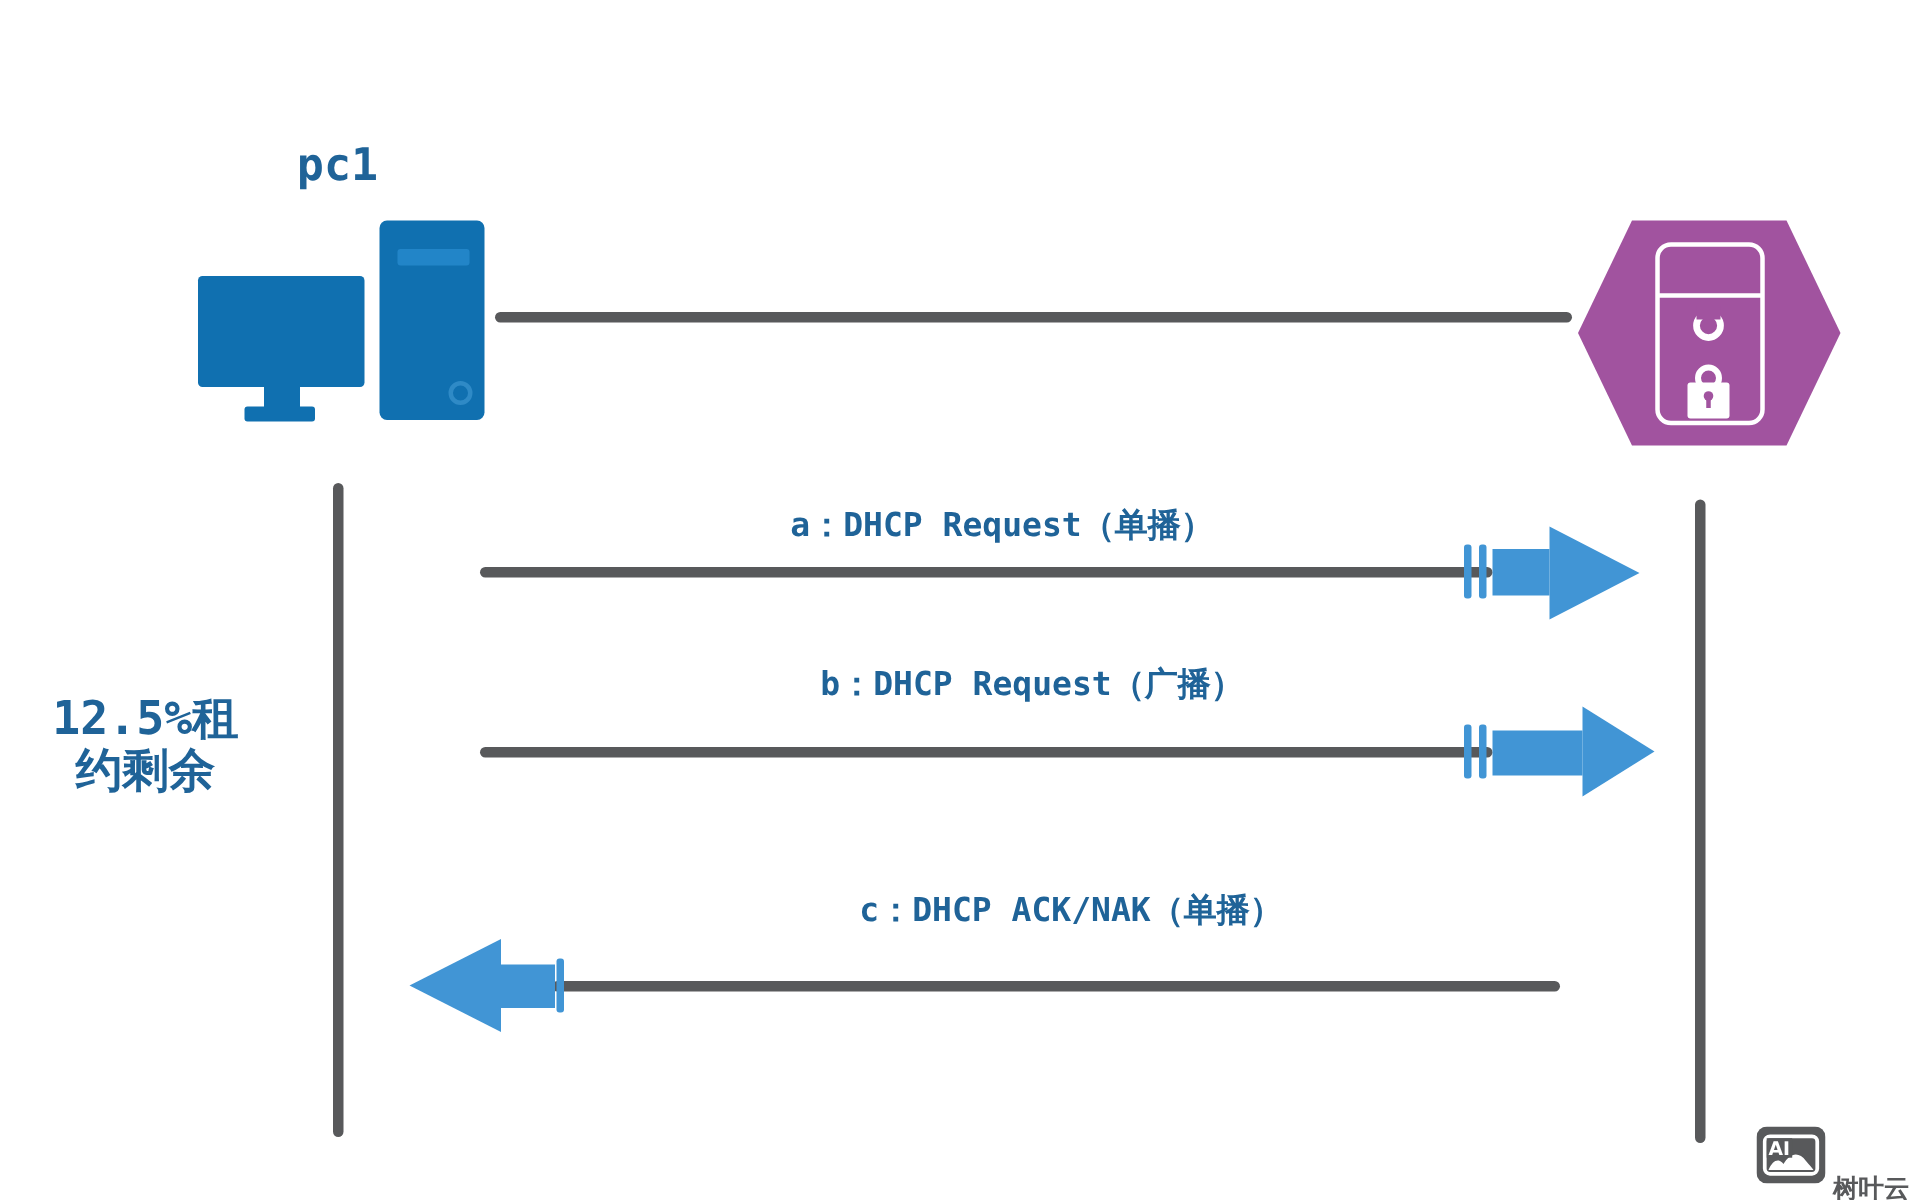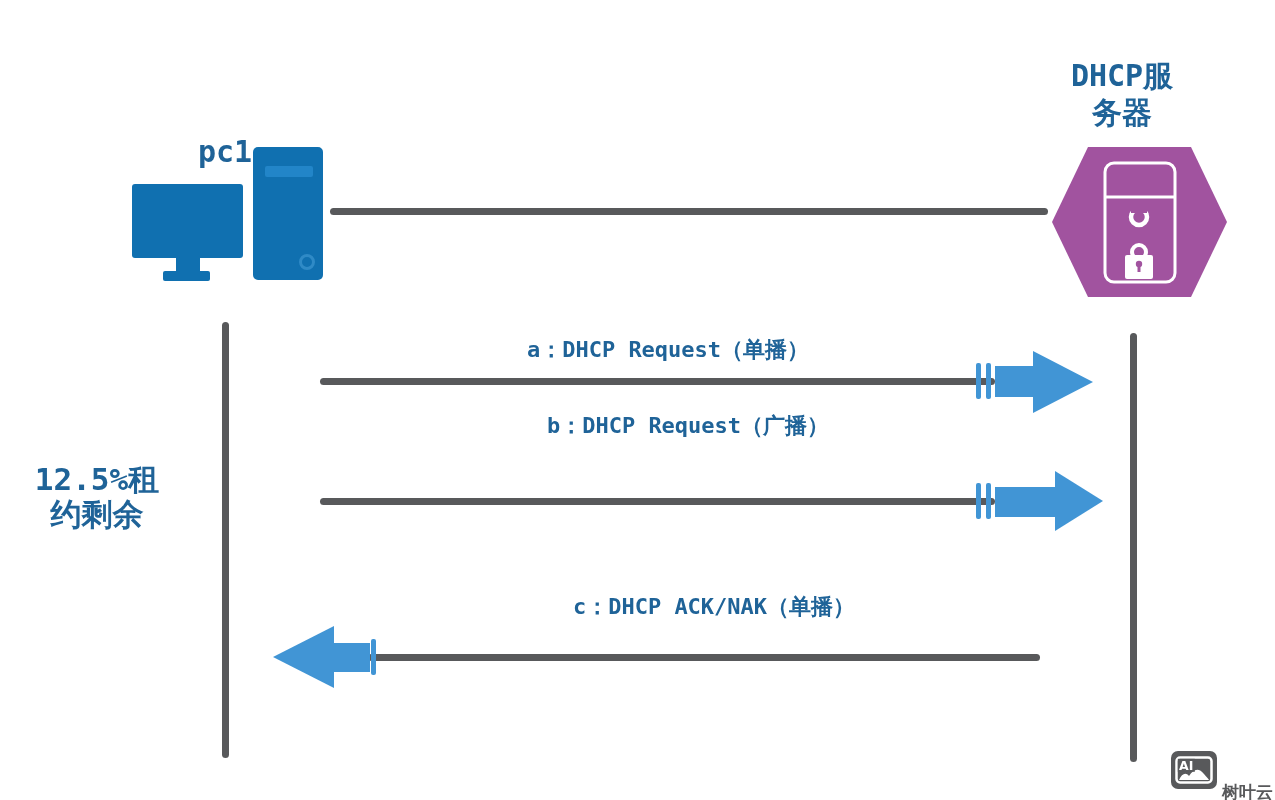--- a/index.html
+++ b/index.html
@@ -15,25 +15,25 @@
   
   .txt {
     position: absolute;
     color: #1f6398;
     font-weight: bold;
     white-space: nowrap;
     transform: translateX(-50%);
     text-align: center;
   }
   .actor-title   { font-size: 30px; line-height: 37px; }
-  #pc1-label     { left: 225px; top: 92px; margin-top: 41px; }
+  #pc1-label     { left: 225px; top: 92px; }
   #server-label  { left: 1122px; top: 57px; }
   .msg-label     { font-size: 22px; }
   #label-a       { left: 668px; top: 335px; }
-  #label-b       { left: 688px; top: 411px; }
+  #label-b       { left: 688px; top: 441px; }
   #label-c       { left: 714px; top: 592px; }
   .note          { font-size: 31px; line-height: 35px; }
   #note-50       { left: 99px;  top: 357px; }
   #note-125      { left: 97px;  top: 462px; }
 
   
   .bar {
     position: absolute;
     background: #58595b;
     border-radius: 3.5px;
@@ -99,24 +99,20 @@
     <rect x="7" y="44" width="111" height="74" rx="3" fill="#1070b0"></rect>
     <rect x="51" y="116" width="24" height="18" fill="#1070b0"></rect>
     <rect x="38" y="131" width="47" height="10" rx="2" fill="#1070b0"></rect>
     <rect x="128" y="7" width="70" height="133" rx="5" fill="#1070b0"></rect>
     <rect x="140" y="26" width="48" height="11" rx="2" fill="#2285c8"></rect>
     <circle cx="182" cy="122" r="6.5" fill="none" stroke="#2f8ac6" stroke-width="3"></circle>
   </svg>
 
   <div class="bar" id="top-link"></div>
 
-  <div class="txt actor-title" id="server-label">
-    <div>DHCP服</div>
-    <div>务器</div>
-  </div>
 
   <svg id="server-icon" width="185" height="160" viewBox="0 0 185 160">
     <polygon points="6,80 42,5 145,5 181,80 145,155 42,155" fill="#a1539f"></polygon>
     <rect x="59" y="21" width="70" height="119" rx="9" fill="none" stroke="#ffffff" stroke-width="3"></rect>
     <line x1="59" y1="55" x2="129" y2="55" stroke="#ffffff" stroke-width="3"></line>
     <circle cx="93" cy="75" r="8" fill="none" stroke="#ffffff" stroke-width="4.5"></circle>
     <rect x="85" y="62" width="16" height="9" fill="#a1539f"></rect>
     <circle cx="93" cy="110" r="7" fill="none" stroke="#ffffff" stroke-width="4"></circle>
     <rect x="79" y="113" width="28" height="24" rx="2" fill="#ffffff"></rect>
     <circle cx="93" cy="122" r="3.2" fill="#a1539f"></circle>

